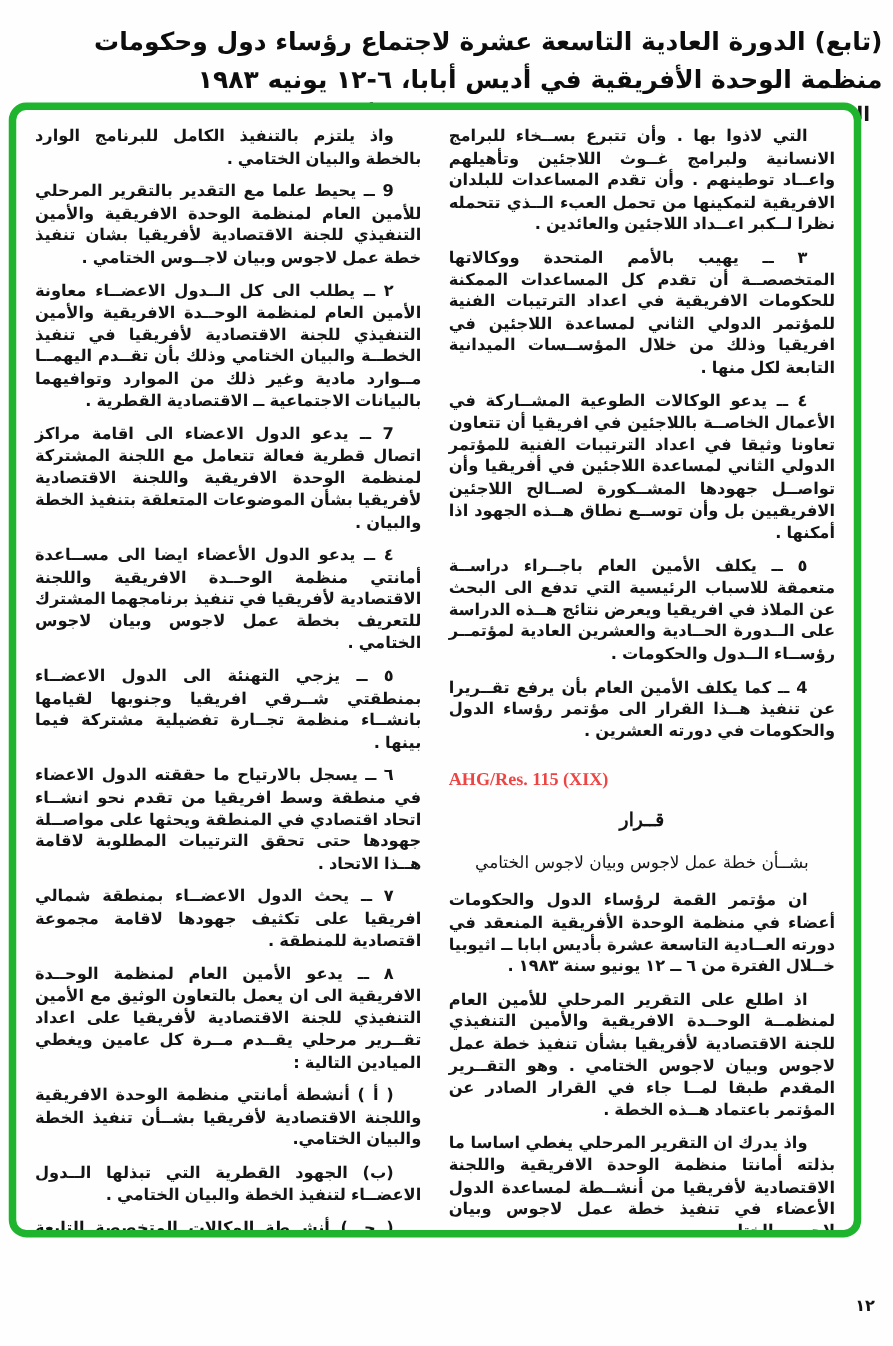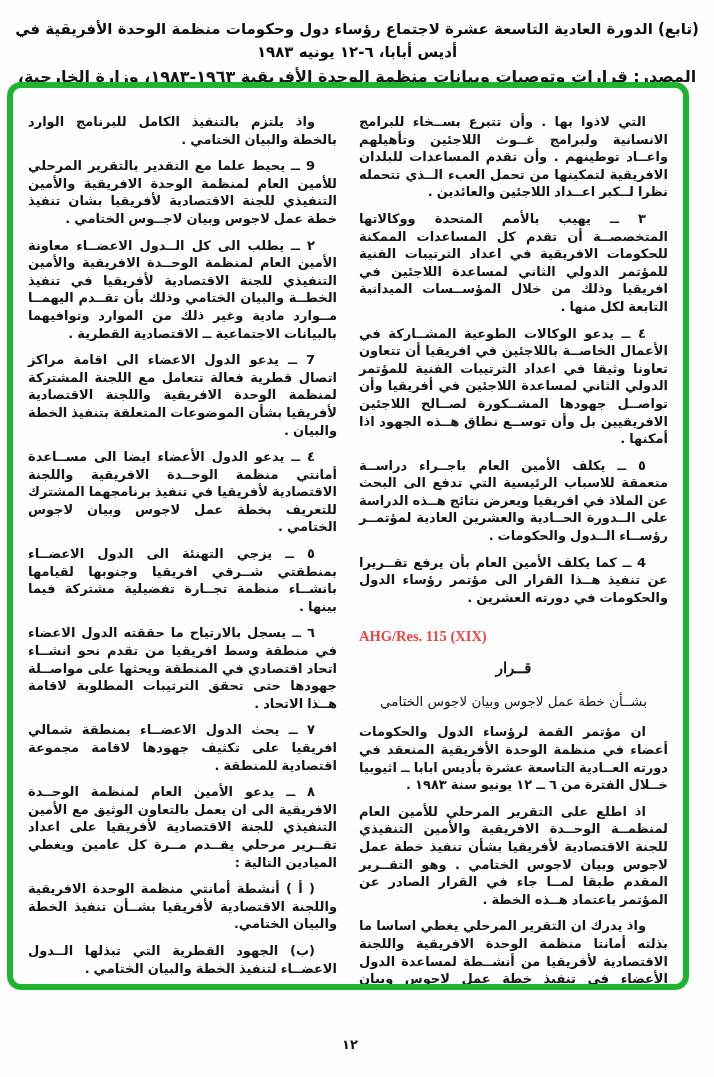--- a/index.html
+++ b/index.html
@@ -8,42 +8,42 @@
     background: #ffffff;
     font-family: "DejaVu Sans", "Liberation Sans", sans-serif;
     color: #141414;
     overflow: hidden;
   }
   .page { position: relative; width: 714px; height: 1077px; background: #fefefe; }
 
   
   .doc-header { position: absolute; top: 18px; left: 0; width: 714px; text-align: center; direction: rtl; }
   .doc-title {
-    font-size: 15px; font-weight: bold; line-height: 1.5;
-    padding: 0 8px; letter-spacing: 0px; color: #0d0d0d;
+    font-size: 20px; font-weight: bold; line-height: 1.5;
+    padding: 0 8px; letter-spacing: 0px; color: #0d0d0d; text-align: right;
   }
   .doc-source {
     font-size: 16px; font-weight: bold; margin-top: 4px; color: #161616;
   }
 
   
   .green-box {
     position: absolute; left: 7px; top: 82px;
     width: 682px; height: 908px;
     border: 6px solid #1eb42d;
     border-radius: 14px;
     background: #fefefe;
     padding: 13px 15px 10px 15px;
     overflow: hidden;
   }
   .columns {
     display: flex; direction: rtl;
     gap: 22px; height: 100%;
   }
-  .col { flex: 1 1 0; direction: rtl; margin-top: 12px; }
+  .col { flex: 1 1 0; direction: rtl; }
 
   .para {
     font-size: 13px; font-weight: bold; line-height: 17.6px;
     text-align: justify; text-align-last: right;
     text-indent: 22px;
     margin-bottom: 9px;
     word-spacing: -0.5px;
     color: #151515;
   }
 
@@ -59,21 +59,21 @@
     margin: 0 0 16px 0; text-indent: 0; font-family: Liberation Serif, serif;
   }
   .res-subtitle {
     text-align: center; font-size: 13.5px; font-weight: normal;
     margin: 0 0 14px 0; text-indent: 0;
   }
 
   
   .page-footer {
     position: absolute; left: 0; top: 1034px; width: 700px;
-    text-align: center; direction: rtl;
+    text-align: right; direction: rtl;
   }
   .page-number { font-size: 13px; font-weight: bold; letter-spacing: 2px; }
 </style>
 </head>
 <body>
 
 <div class="page">
 
   <header class="doc-header">
     <div class="doc-title">(تابع) الدورة العادية التاسعة عشرة لاجتماع رؤساء دول وحكومات منظمة الوحدة الأفريقية في أديس أبابا، ٦-١٢ يونيه ١٩٨٣</div>

